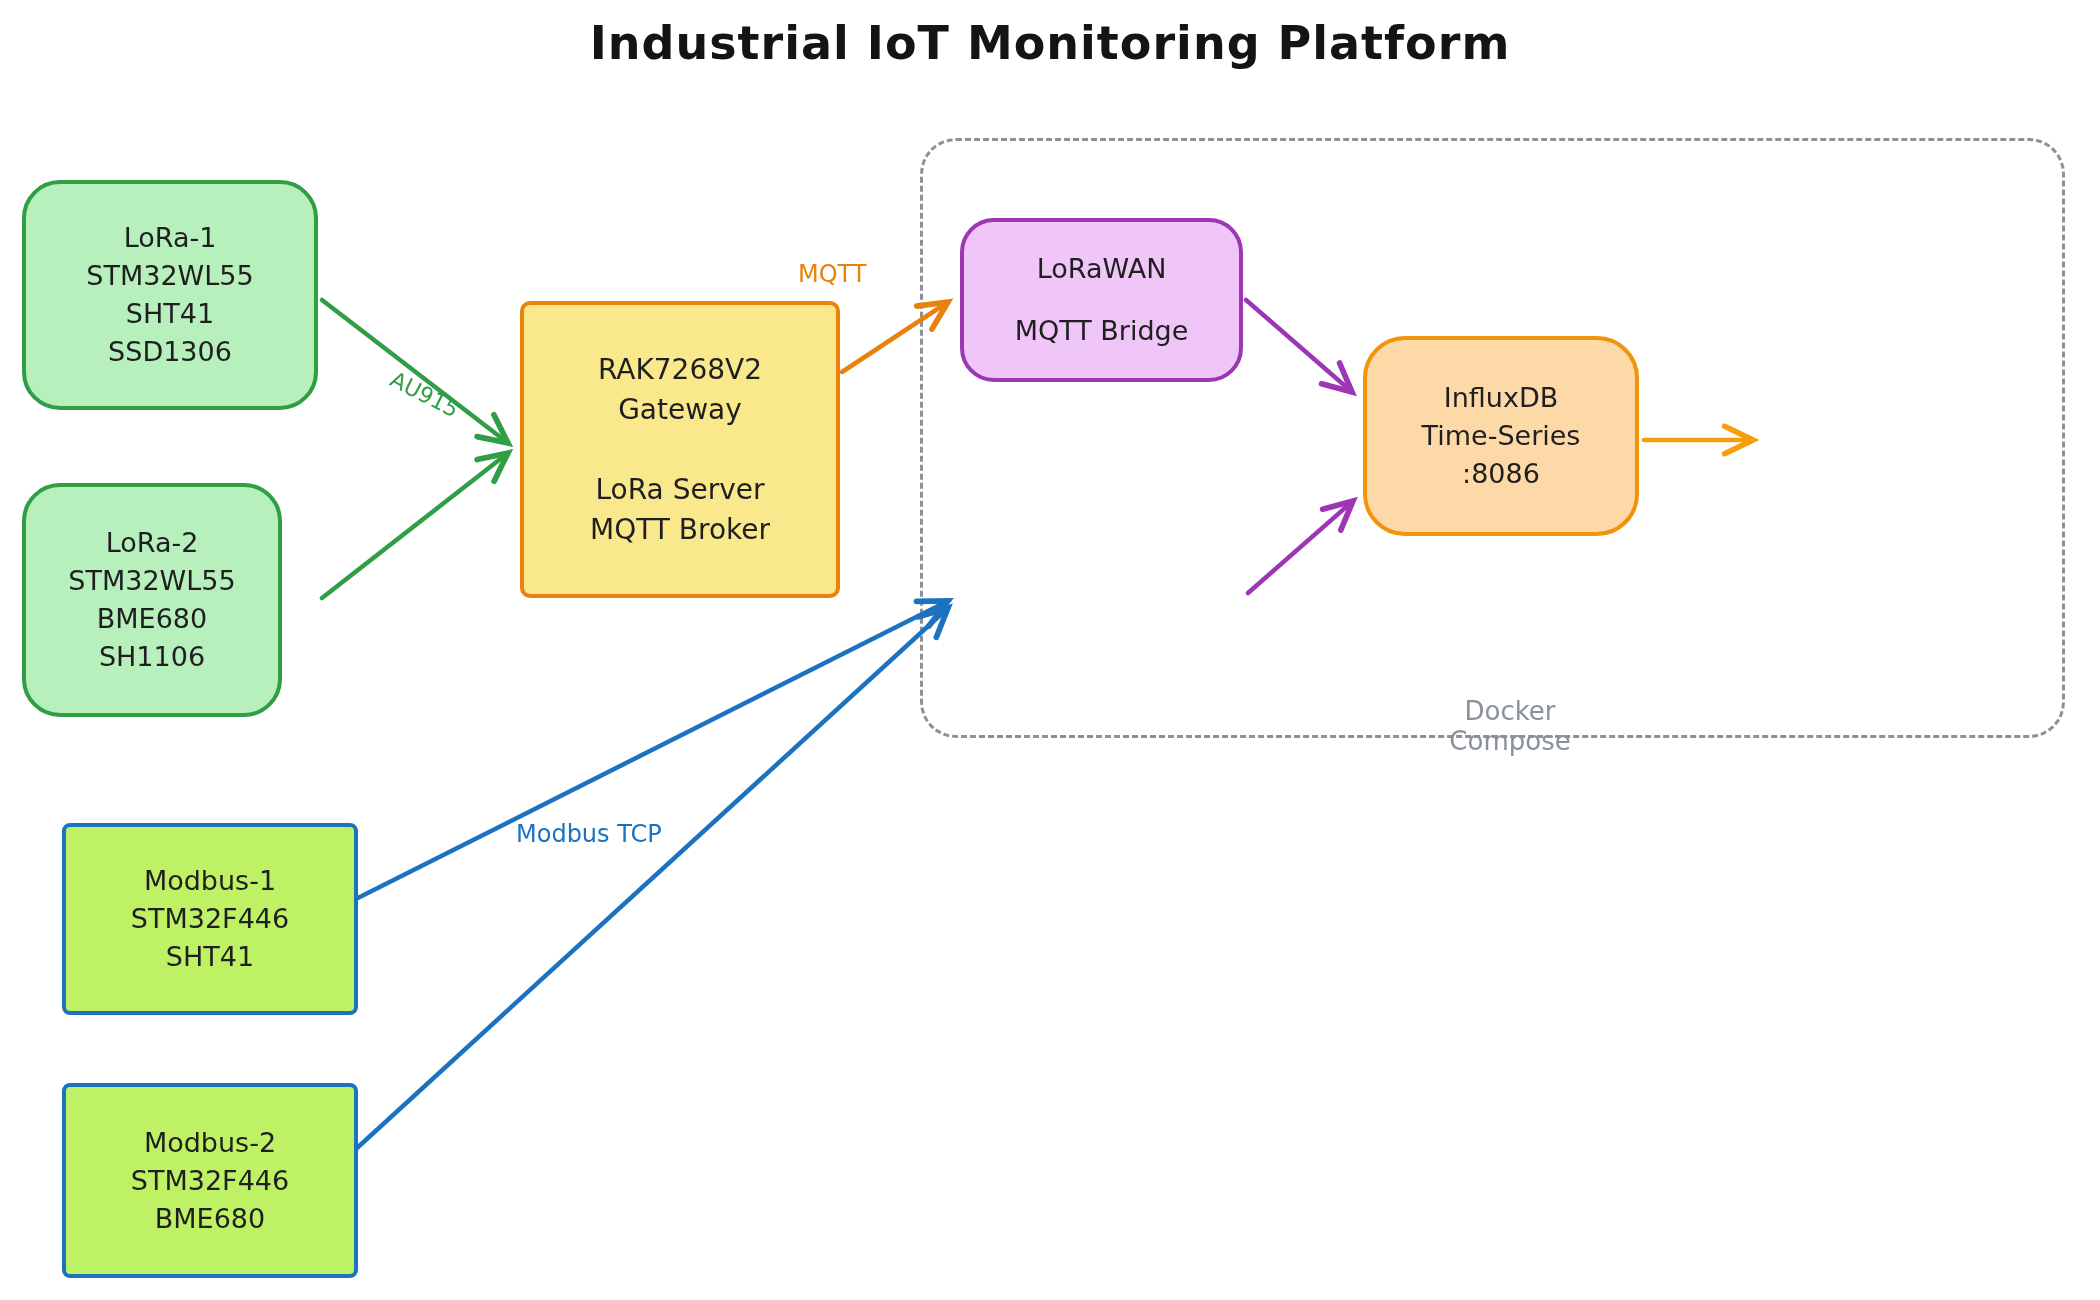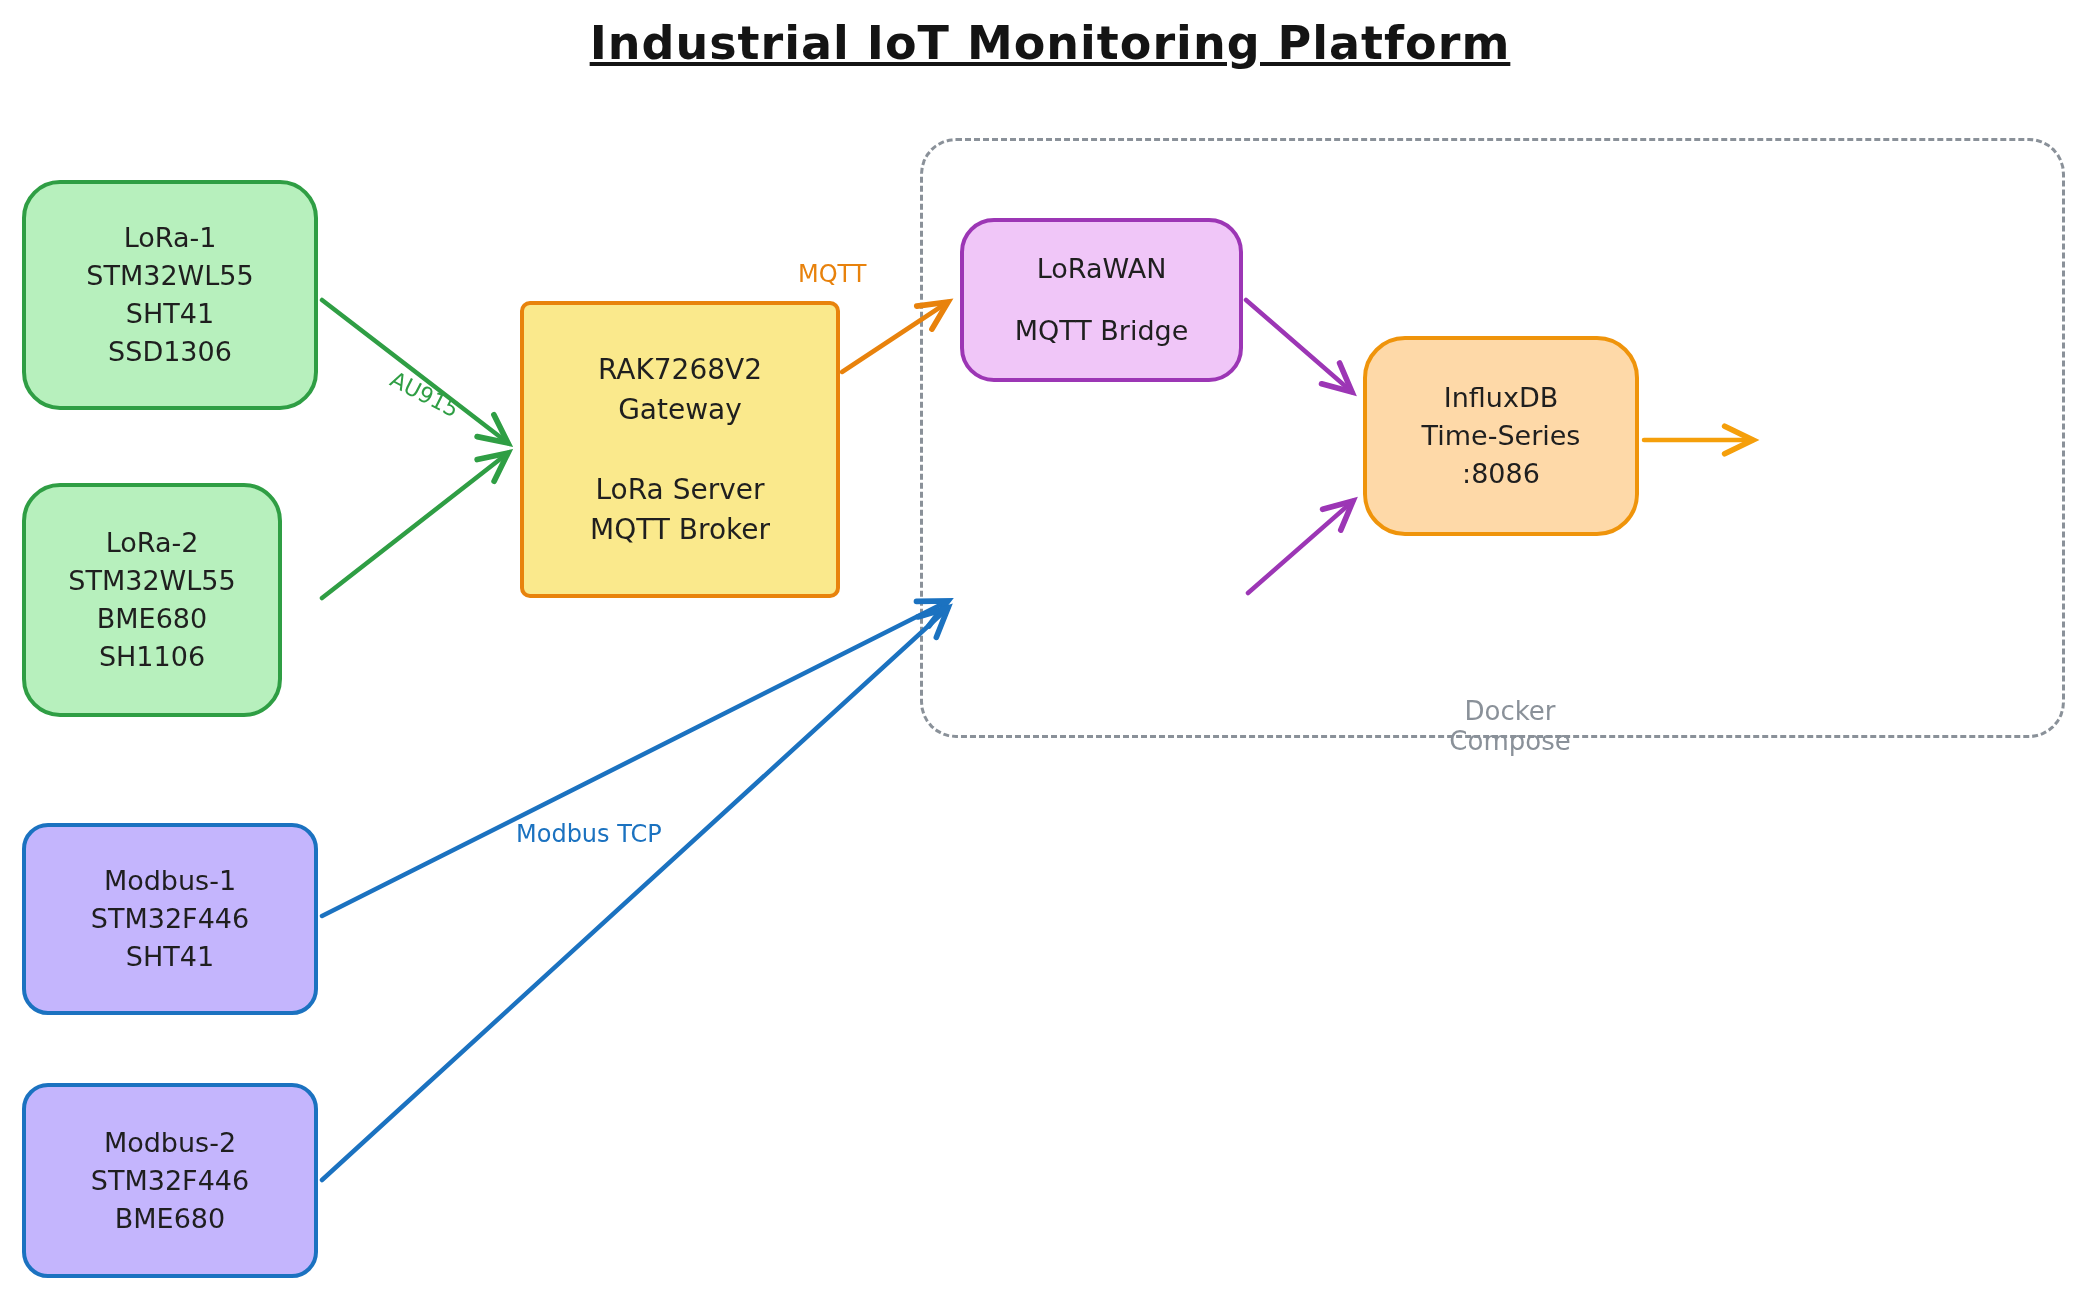--- a/index.html
+++ b/index.html
@@ -2,29 +2,29 @@
 <html><head>
 <meta charset="utf-8">
 <style>
   html,body{margin:0;padding:0;background:#ffffff;}
   .canvas{
     position:relative;width:2100px;height:1300px;background:#ffffff;overflow:hidden;
     font-family:"DejaVu Sans","Liberation Sans",sans-serif;color:#1f1f1f;
   }
   .title{
     position:absolute;left:0;top:16px;width:2100px;text-align:center;
-    font-size:46px;font-weight:bold;letter-spacing:1px;color:#141414;text-decoration:underline;
+    font-size:46px;font-weight:bold;letter-spacing:1px;color:#141414;
   }
   .node{
     position:absolute;display:flex;flex-direction:column;justify-content:center;align-items:center;
     border:4px solid;box-sizing:border-box;text-align:left;
   }
   .node-line{font-size:27px;line-height:38px;min-height:38px;white-space:nowrap;}
   .green{background:#b7f0bd;border-color:#2f9e44;border-radius:38px;}
-  .blue{background:#c4b5fd;border-color:#1b72c0;border-radius:26px;}
+  .blue{background:#bef264;border-color:#1b72c0;border-radius:8px;margin-left:40px;}
   .yellow{background:#fae98c;border-color:#e8830c;border-radius:10px;}
   .yellow .node-line{font-size:28px;line-height:40px;min-height:40px;}
   .purple{background:#f0c6f8;border-color:#9c36b5;border-radius:34px;gap:24px;}
   .orangebox{background:#fed9a8;border-color:#ef940b;border-radius:42px;}
   .redbox{background:#fbc9c9;border-color:#e23232;border-radius:40px;}
   .compose{
     position:absolute;left:920px;top:138px;width:1145px;height:600px;box-sizing:border-box;
     border:3px dashed #8a9199;border-radius:36px;background:transparent;
   }
   .compose-label{

